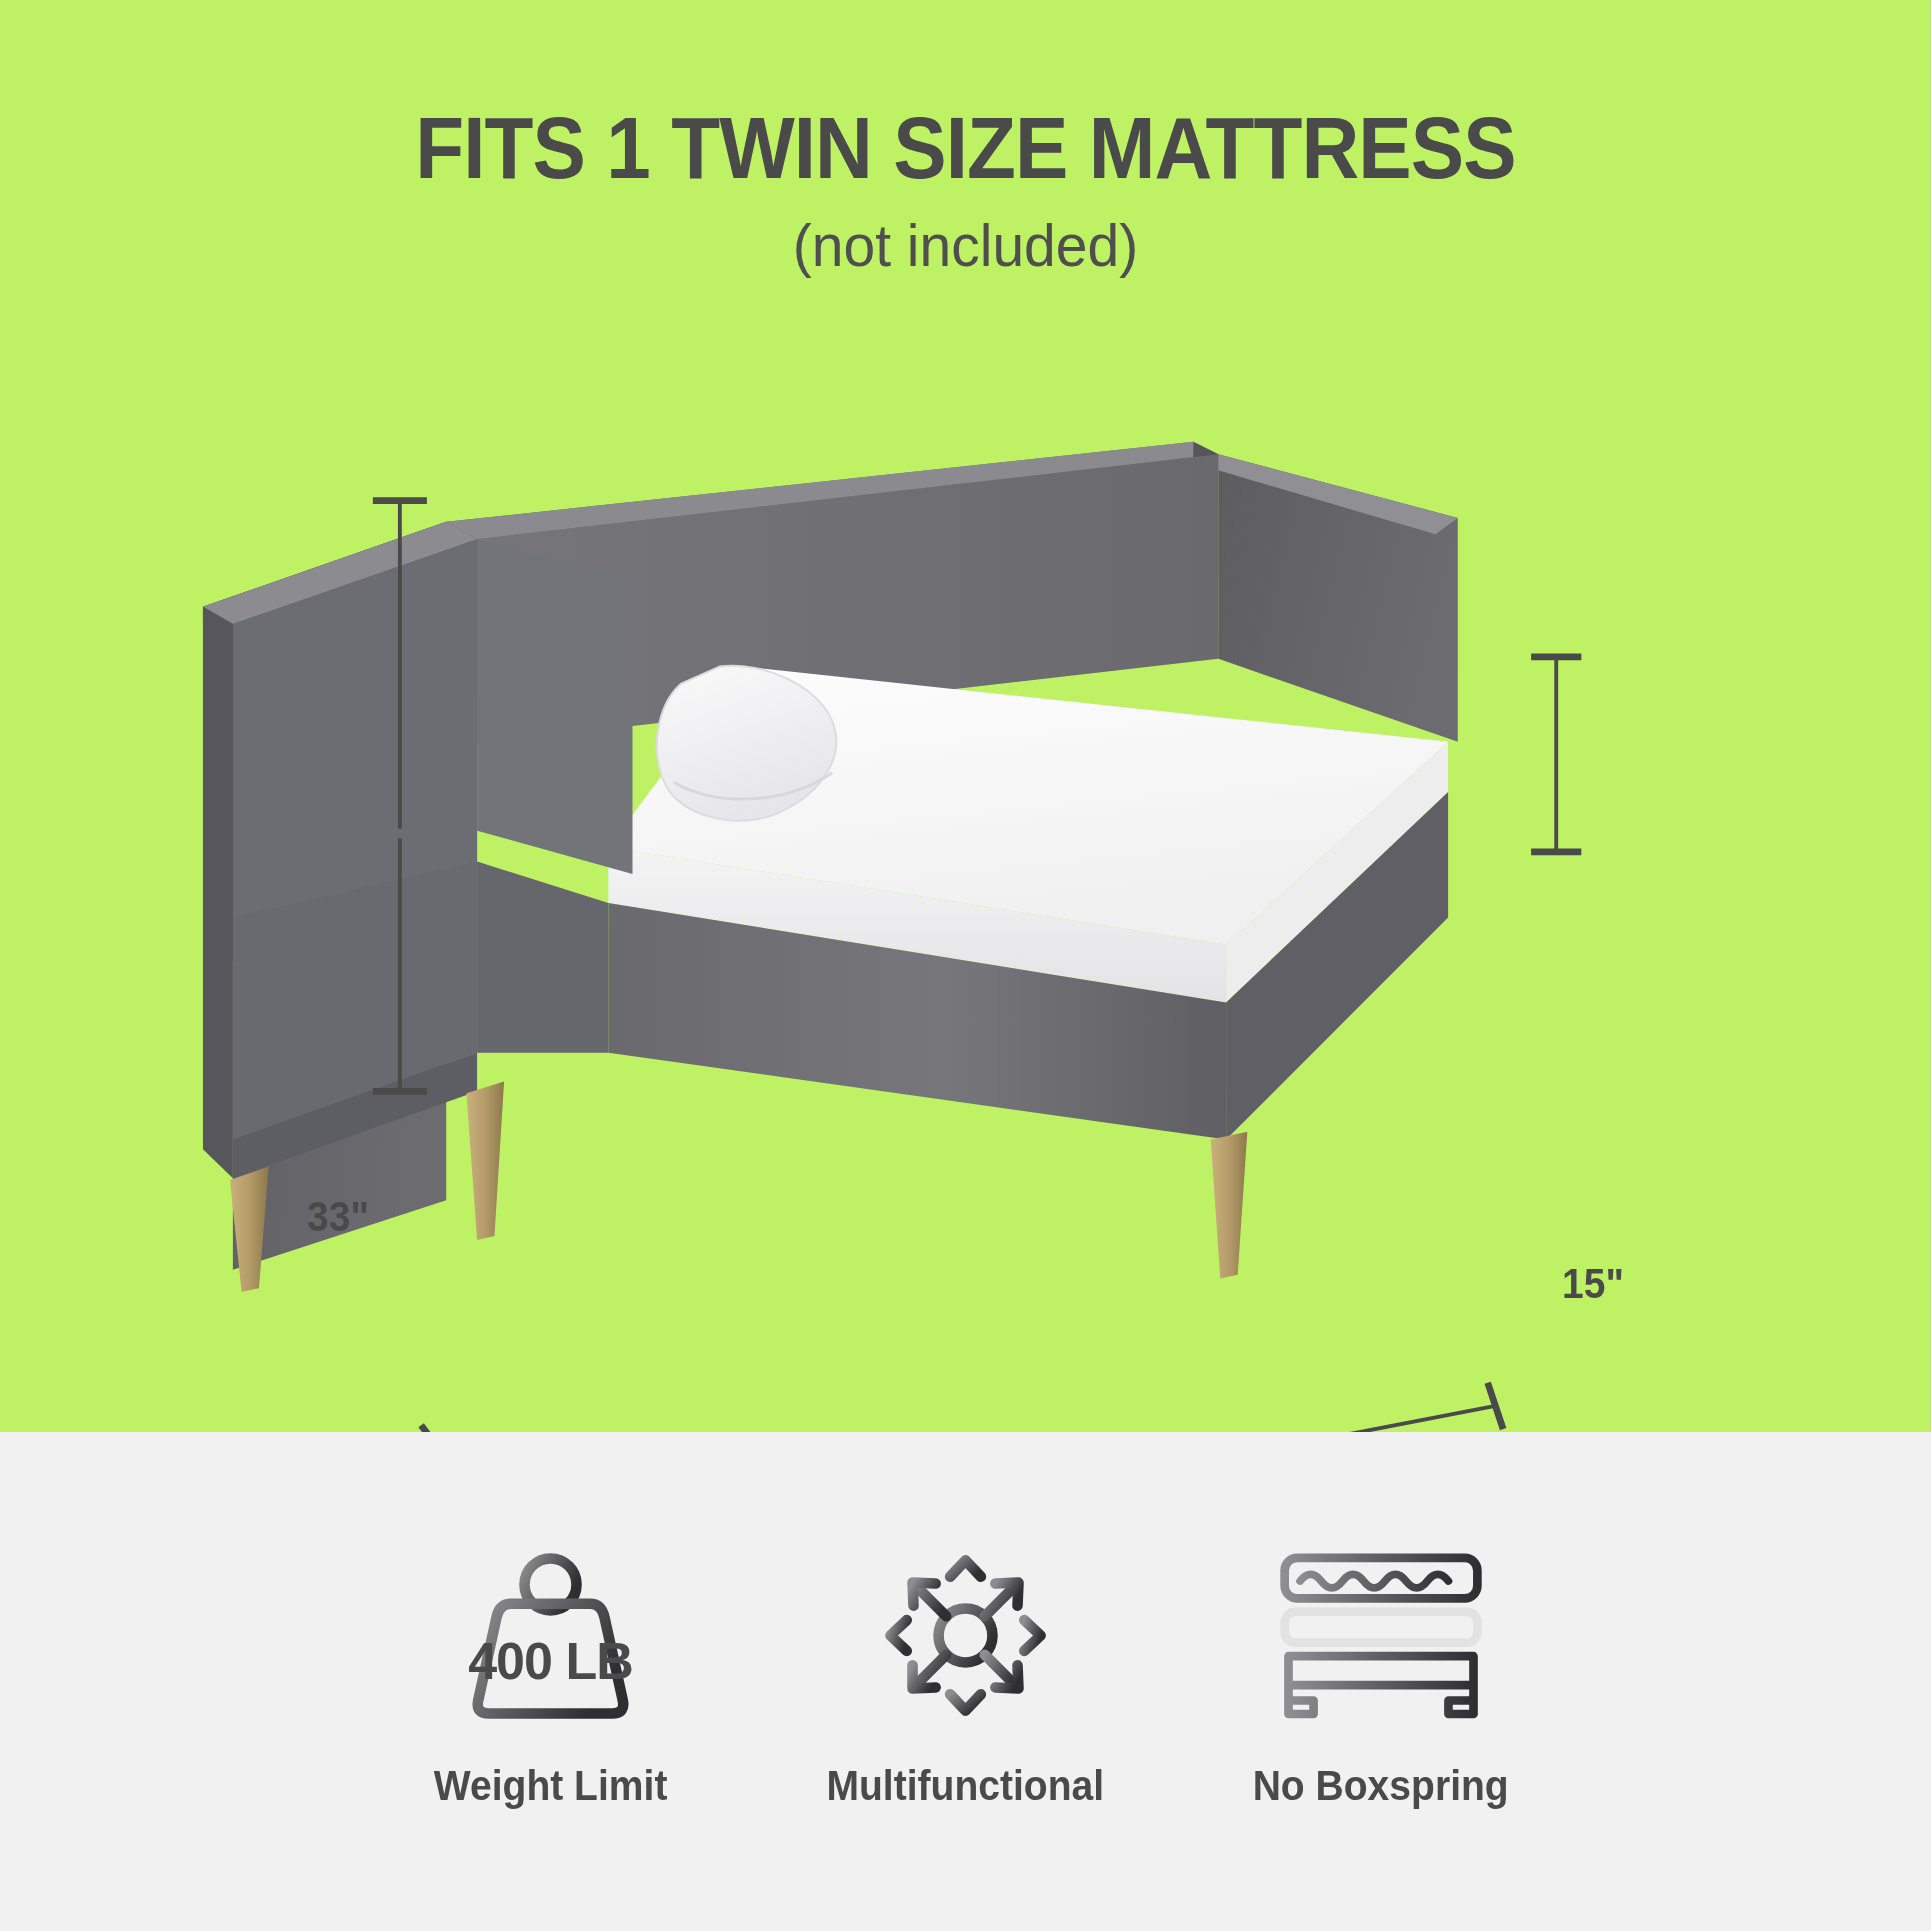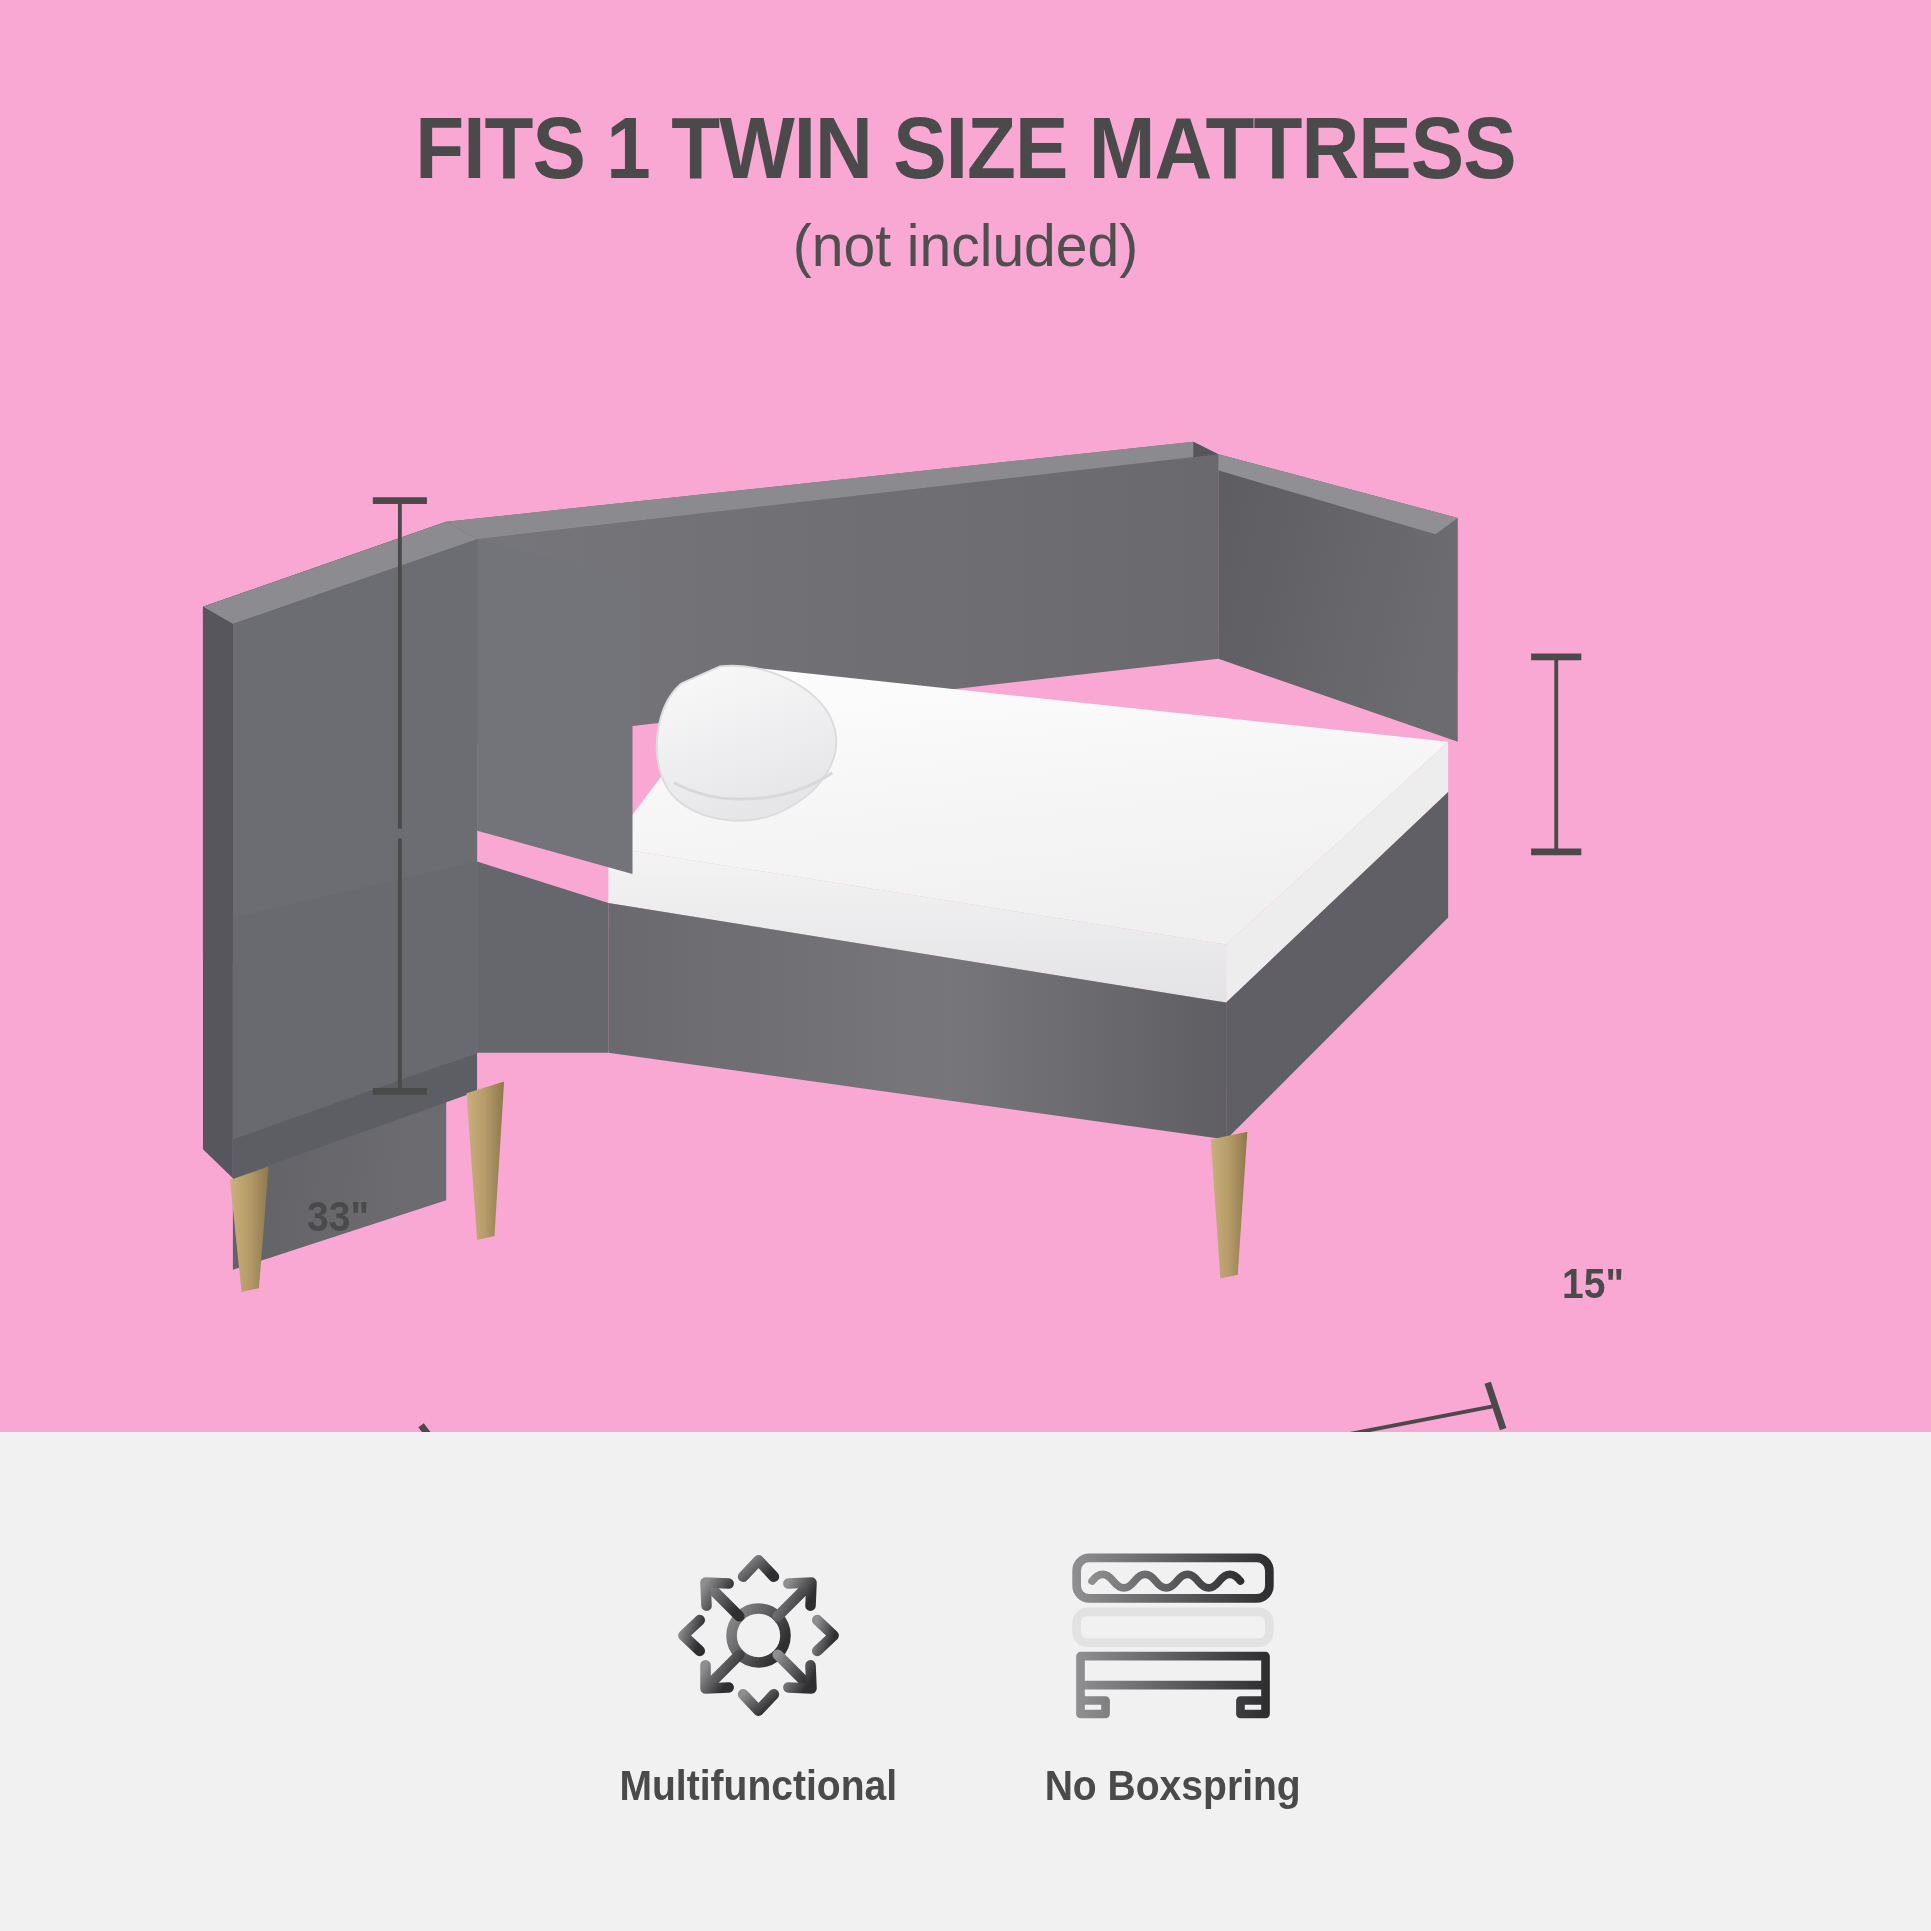--- a/index.html
+++ b/index.html
@@ -9,21 +9,21 @@
     height: 1931px;
     background: #ffffff;
     font-family: "Liberation Sans", sans-serif;
     overflow: hidden;
   }
 
   #page {
     position: relative;
     width: 1931px;
     height: 1931px;
-    background: #f9a8d4;
+    background: #bef264;
   }
 
   
   .header {
     position: absolute;
     top: 0; left: 0;
     width: 1931px;
     text-align: center;
   }
   .title {
@@ -275,20 +275,37 @@
     <div class="dim dim-33">33"</div>
     <div class="dim dim-15">15"</div>
     <div class="dim dim-78">78"</div>
     <div class="dim dim-415">41.5"</div>
 
     <div class="caption">Pictured with a 6" mattress</div>
   </div>
 
   <div class="features">
 
+    <div class="feature">
+      <div class="feature-icon">
+        <svg width="183" height="183" viewBox="0 0 190 190">
+          <defs>
+            <linearGradient id="wg" x1="0" y1="0" x2="1" y2="0.5">
+              <stop offset="0%" stop-color="#8e8e90"></stop>
+              <stop offset="100%" stop-color="#2f2f31"></stop>
+            </linearGradient>
+          </defs>
+          <circle cx="95" cy="42" r="27" fill="none" stroke="url(#wg)" stroke-width="11"></circle>
+          <path d="M 54 62 L 136 62 Q 148 62 151 76 L 170 162 Q 173 176 159 176 L 31 176
+                   Q 17 176 20 162 L 39 76 Q 42 62 54 62 Z" fill="none" stroke="url(#wg)" stroke-width="11" stroke-linejoin="round"></path>
+          <text class="wt-text" x="95" y="140" text-anchor="middle" style="letter-spacing:-1px;">400 LB</text>
+        </svg>
+      </div>
+      <div class="feature-label">Weight Limit</div>
+    </div>
 
     <div class="feature">
       <div class="feature-icon">
         <svg width="183" height="183" viewBox="0 0 190 190">
           <defs>
             <linearGradient id="mg" x1="0" y1="0" x2="1" y2="0.6">
               <stop offset="0%" stop-color="#8e8e90"></stop>
               <stop offset="100%" stop-color="#2f2f31"></stop>
             </linearGradient>
           </defs>

